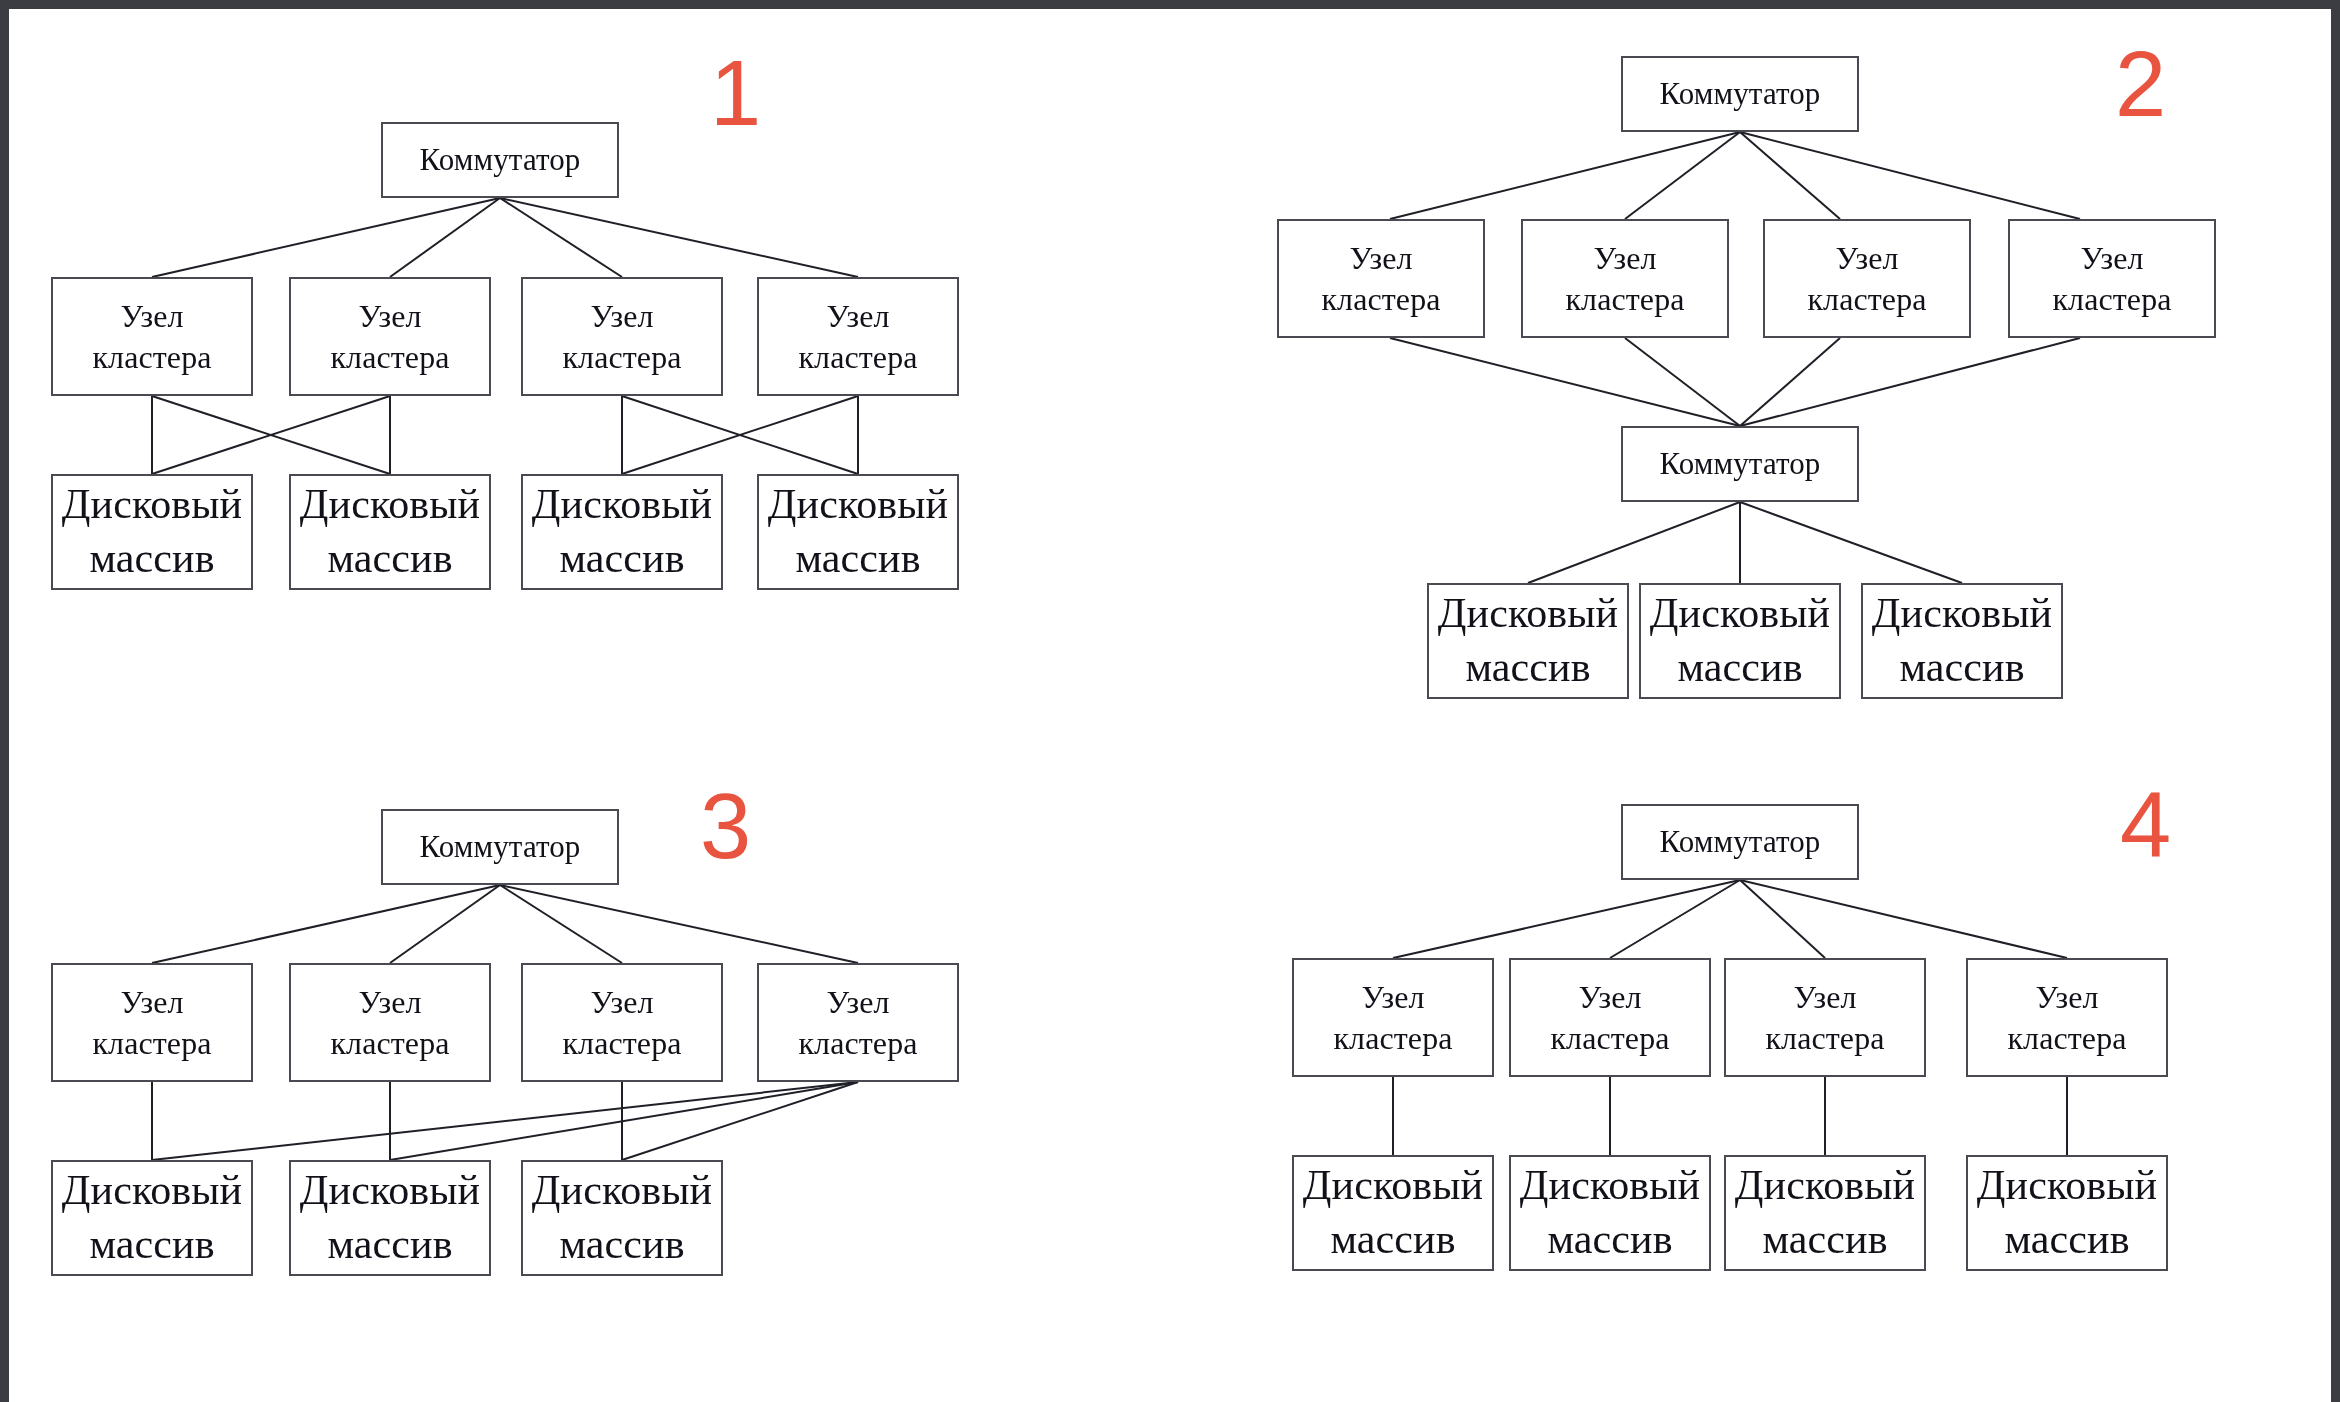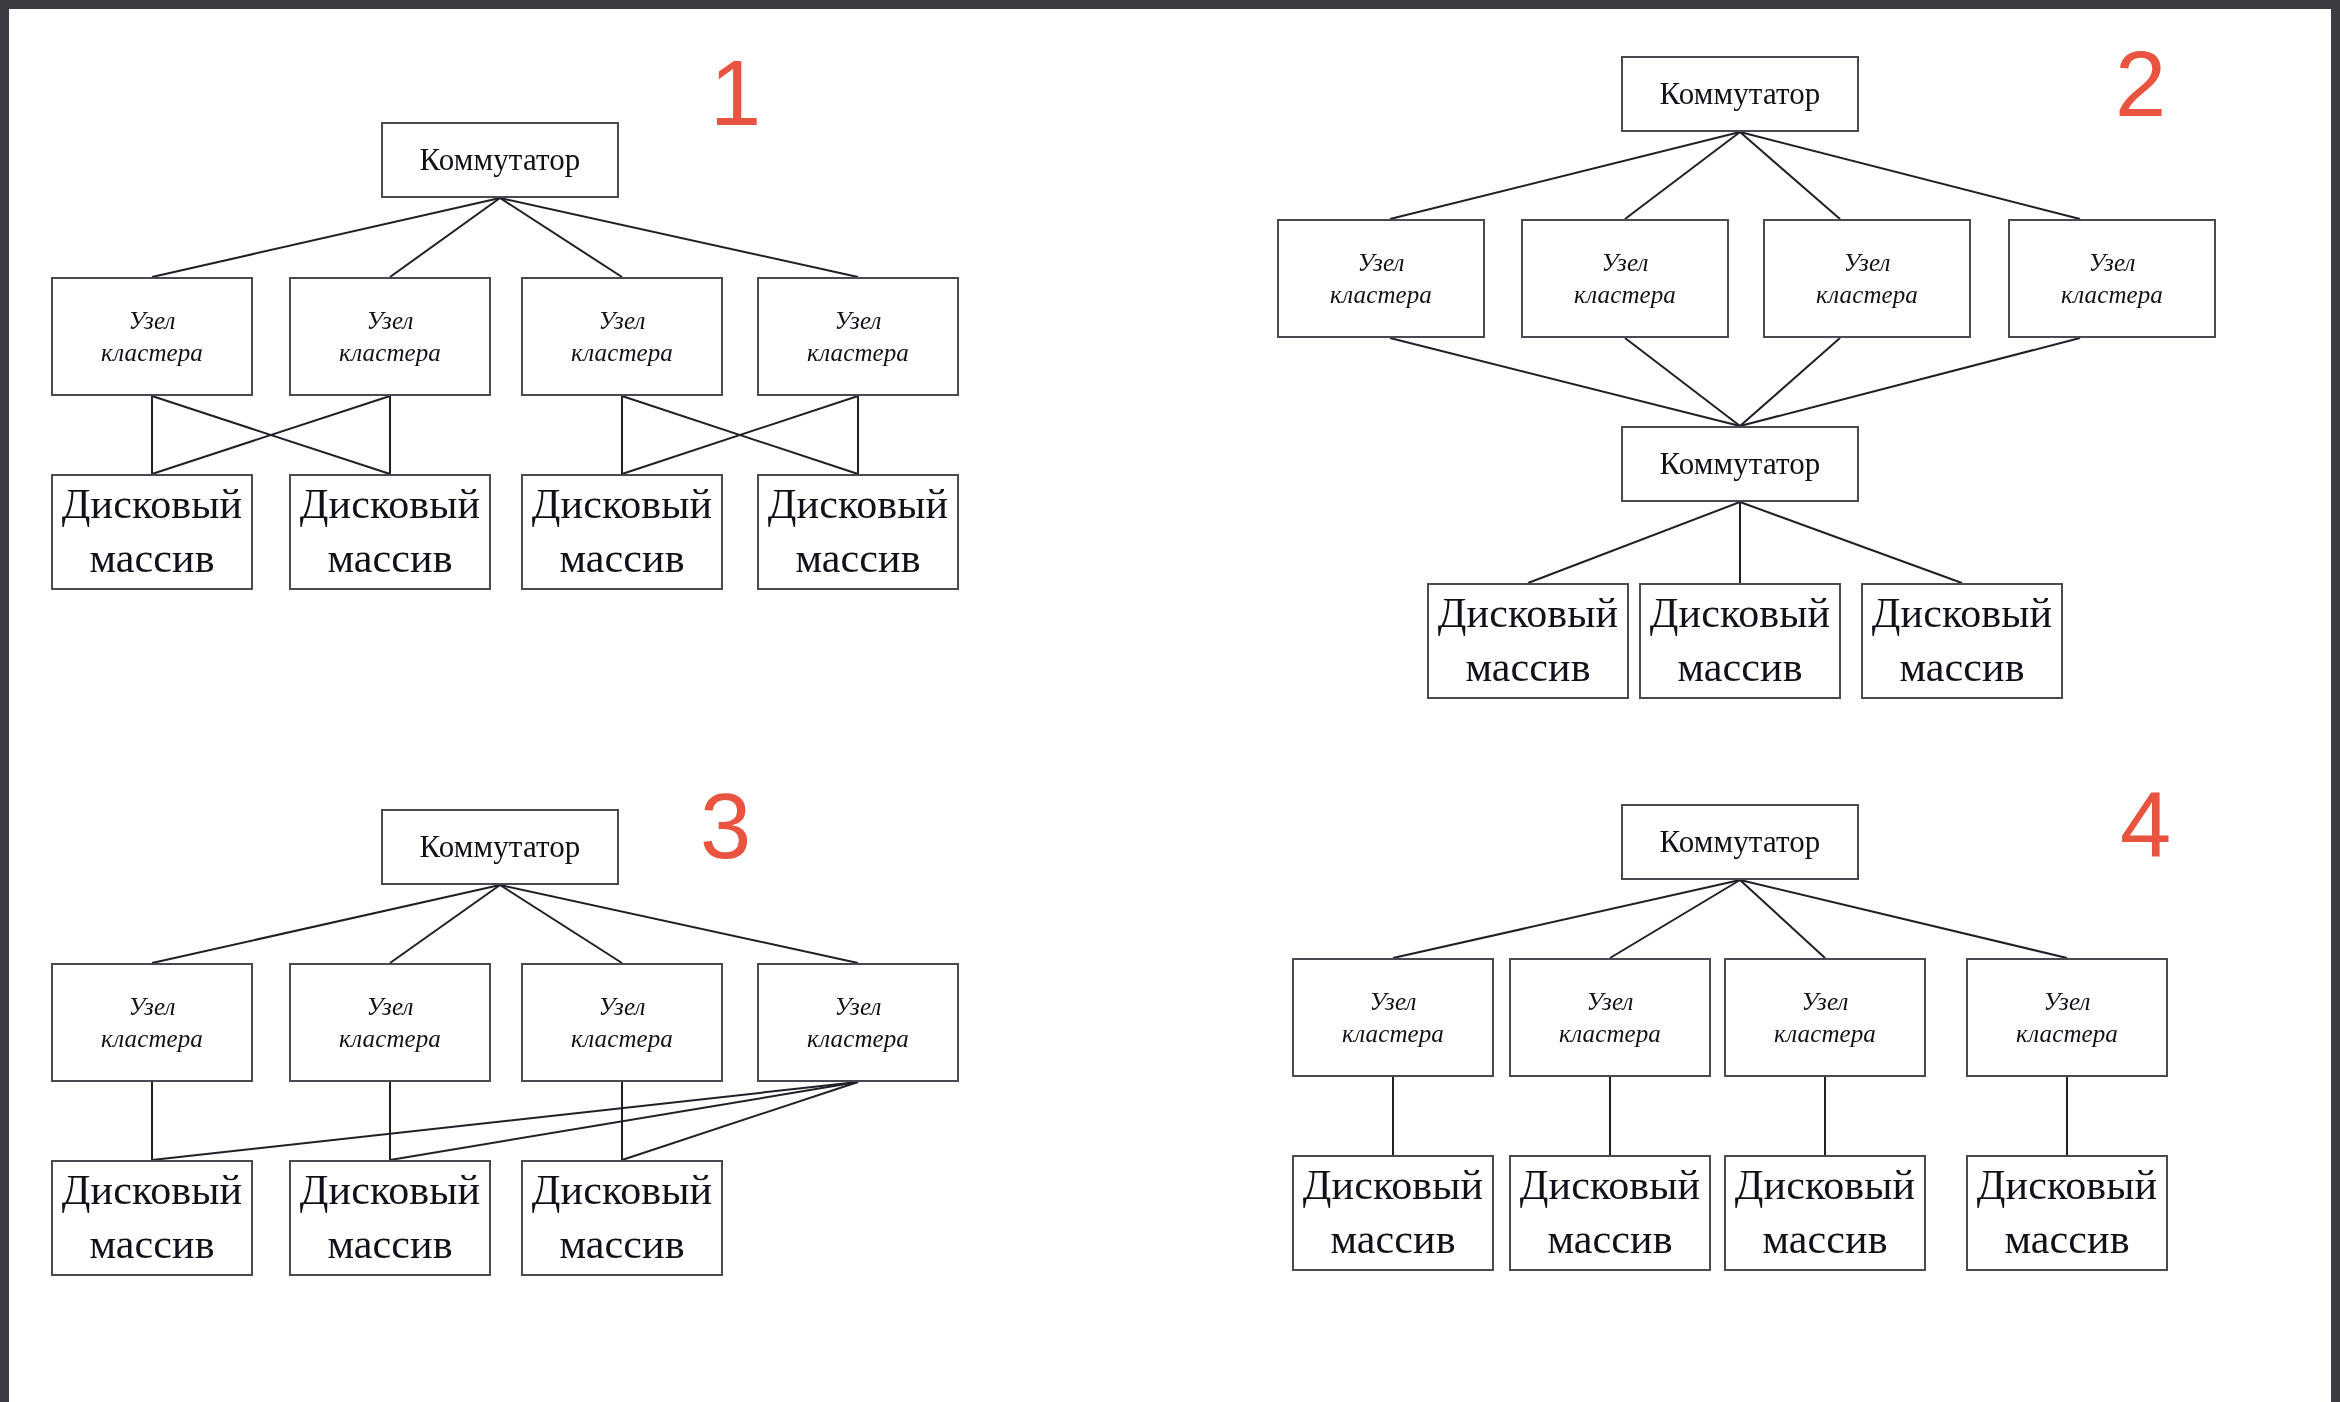--- a/index.html
+++ b/index.html
@@ -53,21 +53,21 @@
     align-items: center;
     justify-content: center;
     text-align: right;
     color: #111119;
     line-height: 1.28;
     letter-spacing: 0.1px;
   }
   .node-box .ln { display: block; white-space: nowrap; }
 
   .box-switch { font-size: 31px; }
-  .box-node   { font-size: 25px; font-style: italic; }
+  .box-node   { font-size: 32px; }
   .box-disk   { font-size: 42px; }
 
   .panel-number {
     position: absolute;
     color: #e8543f;
     font-family: "Liberation Sans", "DejaVu Sans", sans-serif;
     font-size: 92px;
     font-weight: 400;
     line-height: 1;
     user-select: none;

